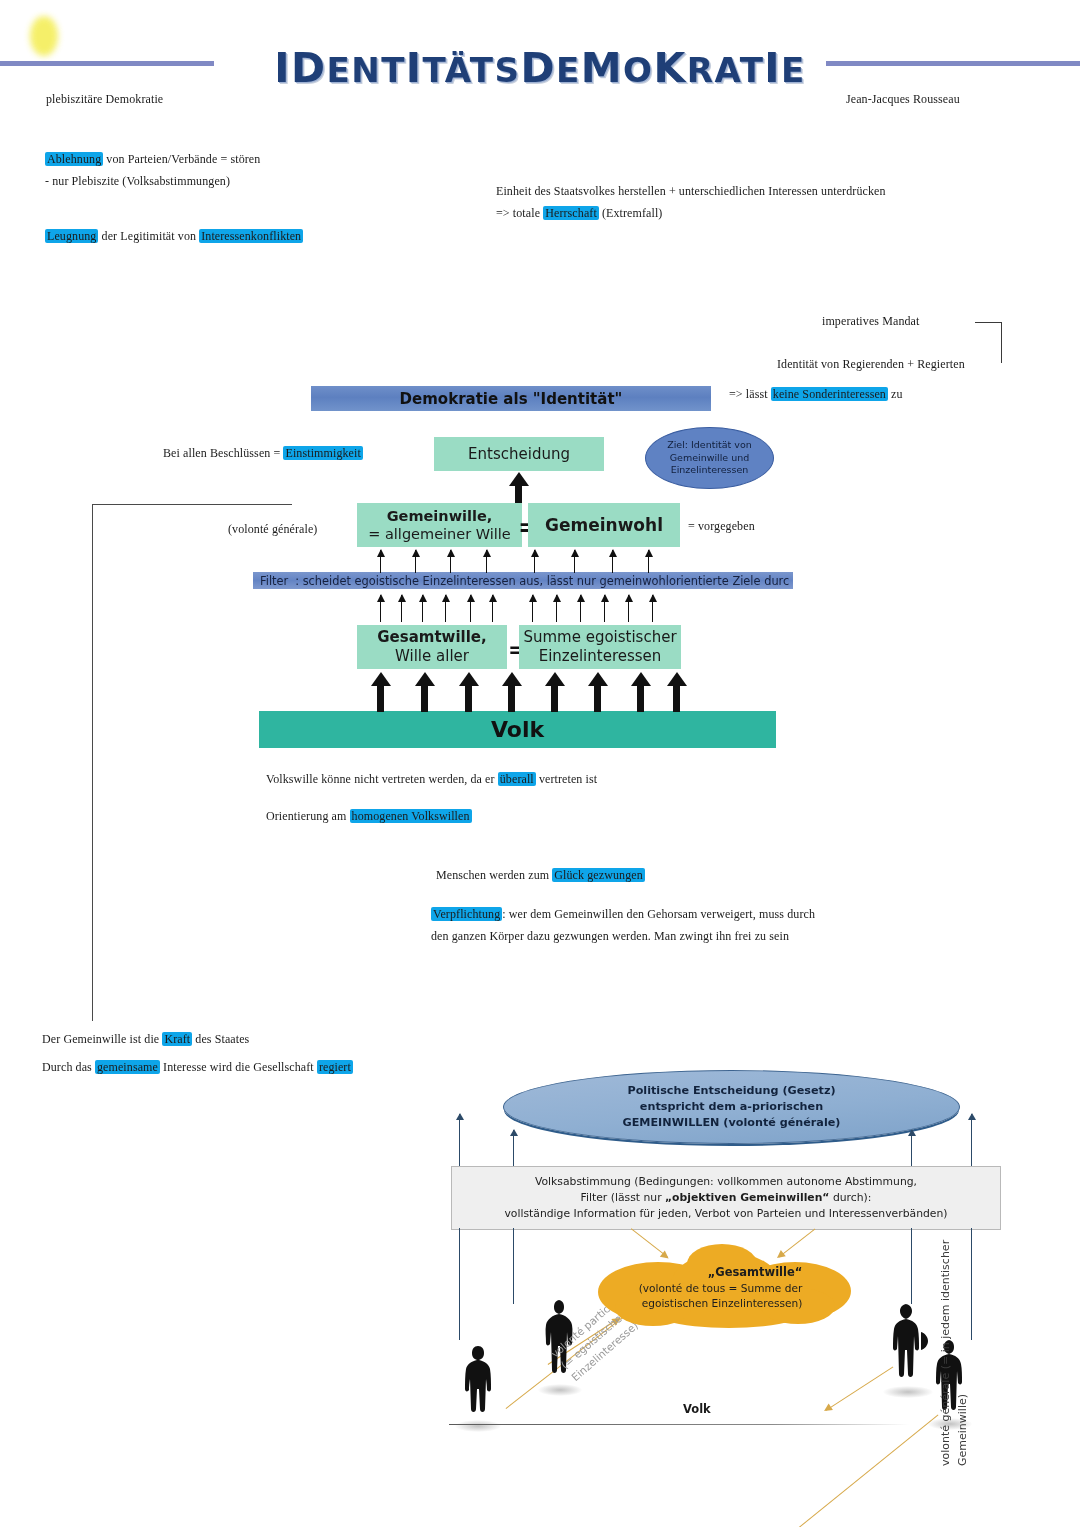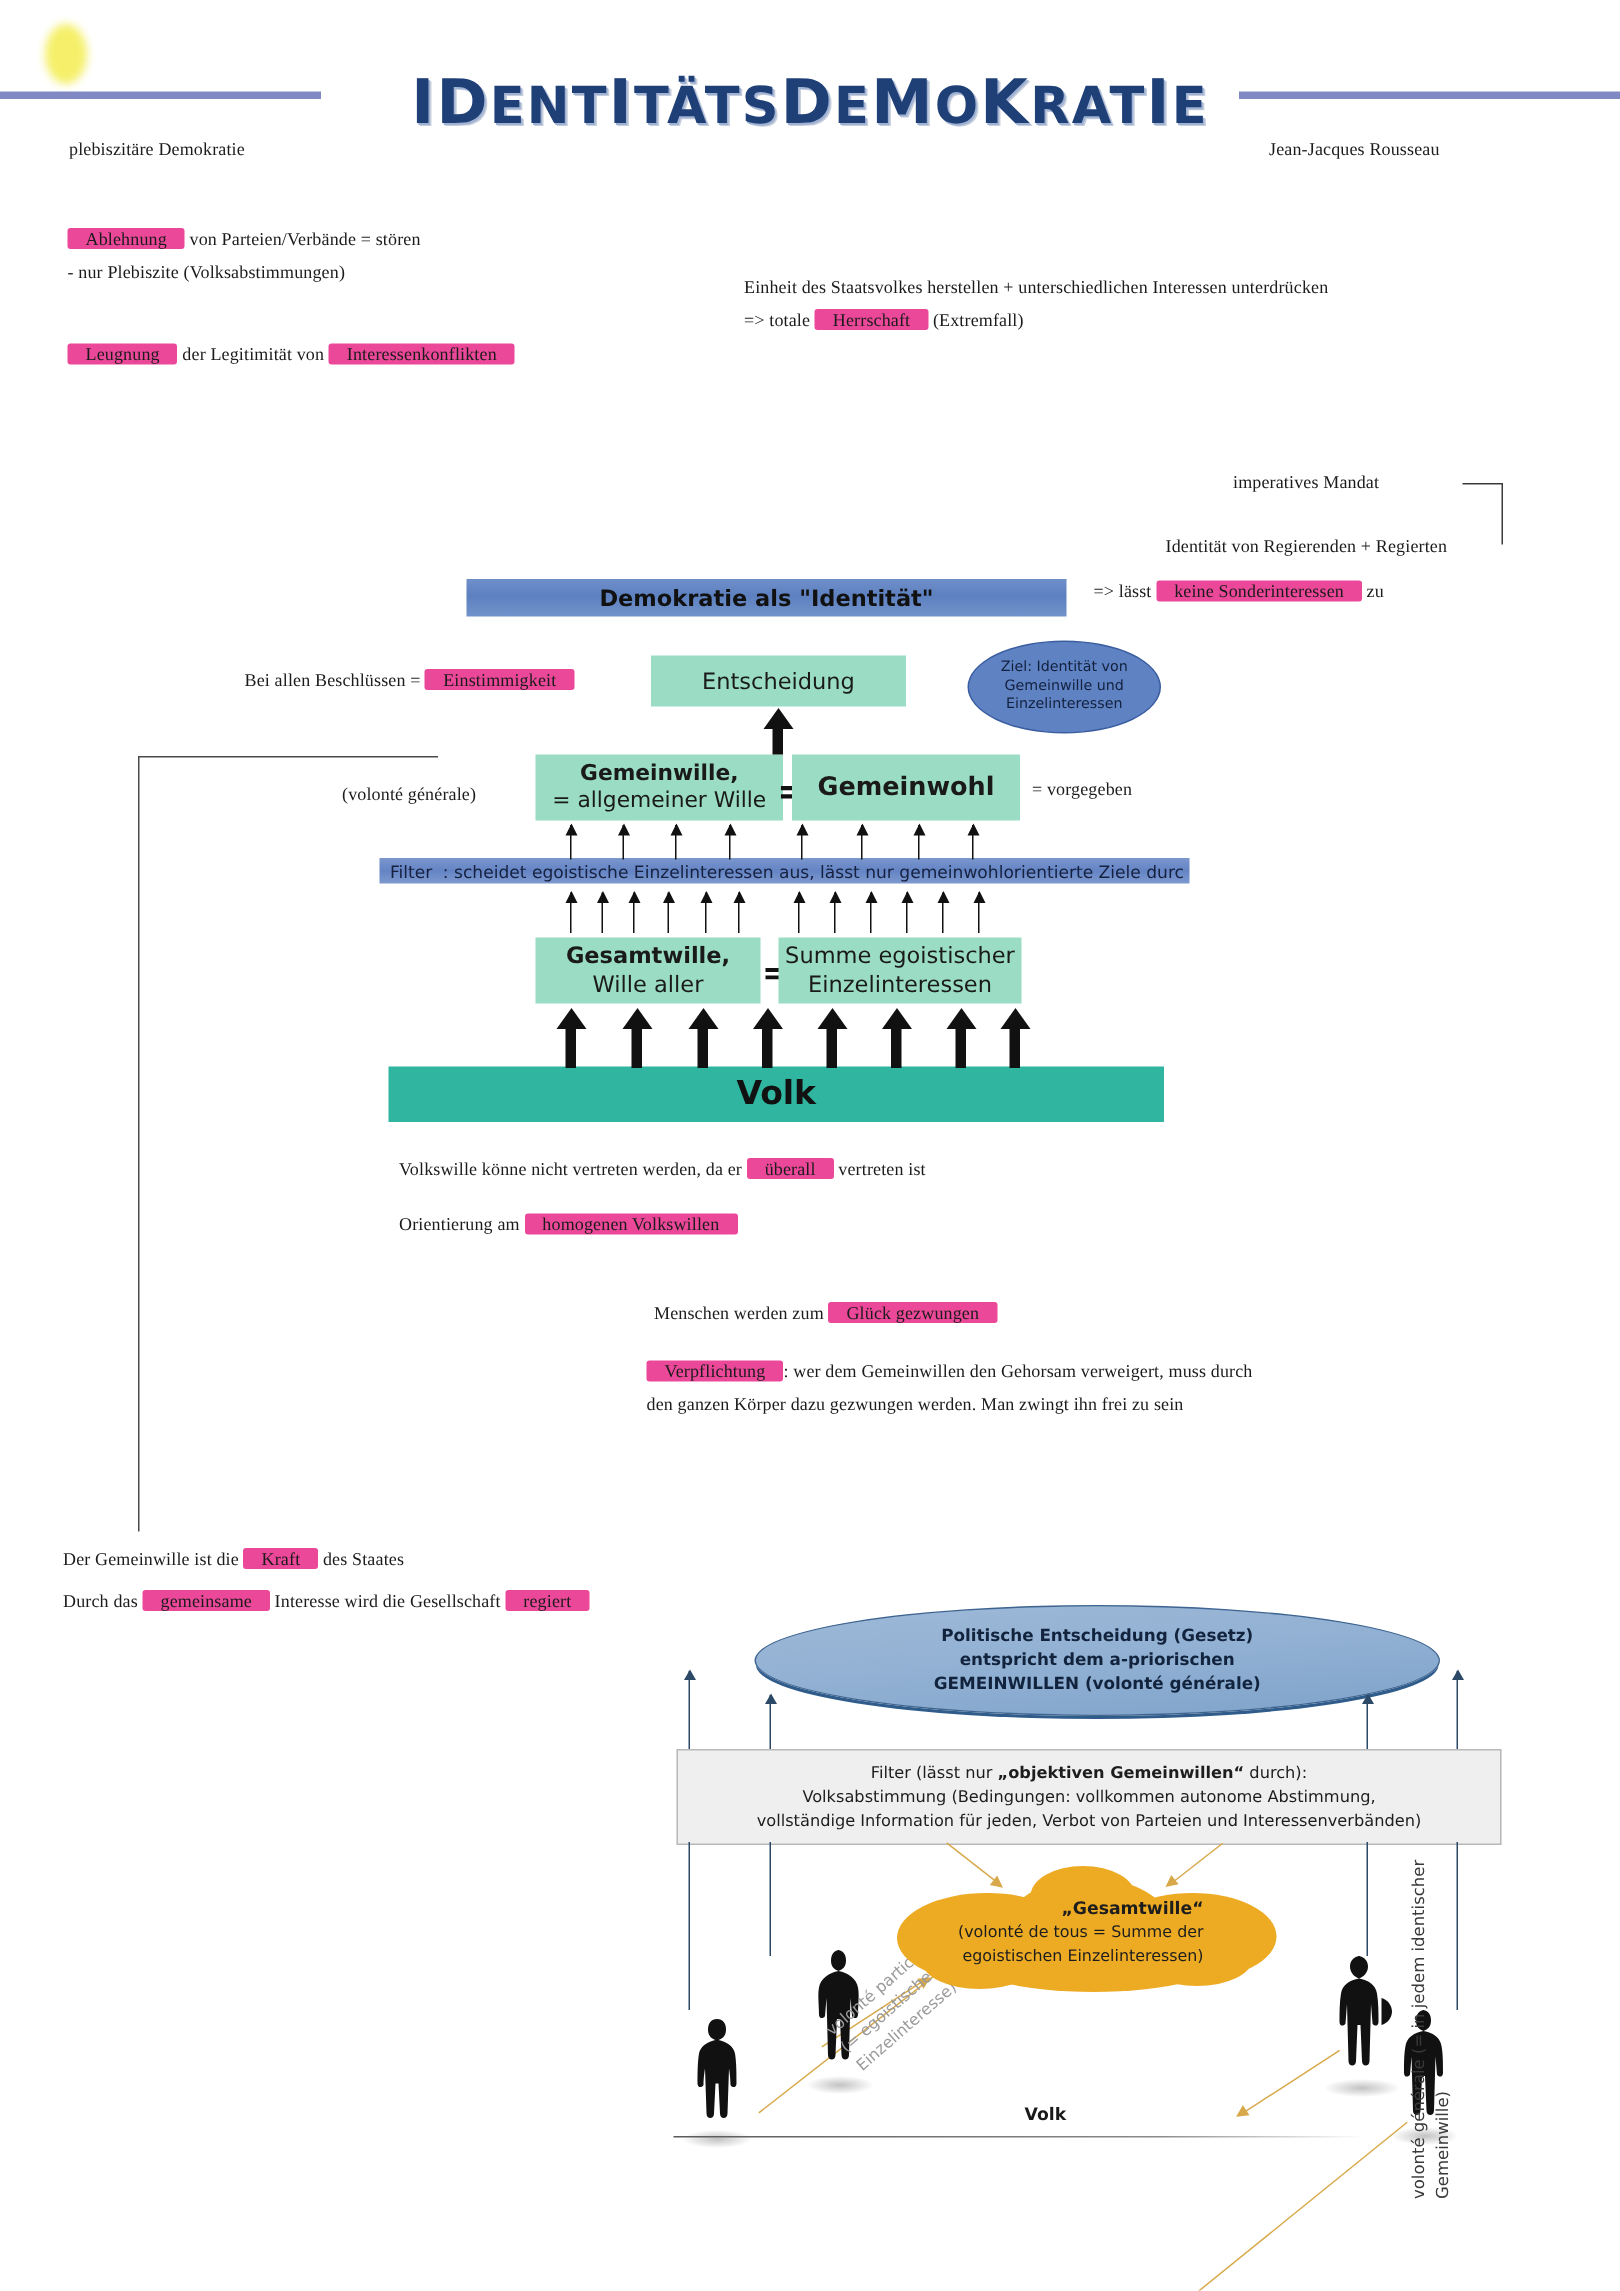--- a/index.html
+++ b/index.html
@@ -26,21 +26,21 @@
     text-shadow:1px 1px 0 #9fb2d4, 2px 2px 0 rgba(31,63,119,.25);
   }
   #page-title .cap{font-size:41px;}
 
   
   .hand{
     font-family:Liberation Serif, serif;
     font-size:12px;color:#1b1b1b;letter-spacing:.1px;
     line-height:1.85;
   }
-  .hl{background:#ec4899;padding:0 12px;border-radius:2px;box-decoration-break:clone;}
+  .hl{background:#0ea5e9;padding:0 2px;border-radius:2px;box-decoration-break:clone;}
 
   #subtitle-left{left:46px;top:88px;}
   #author-right{left:846px;top:88px;}
 
   #note-ablehnung{left:45px;top:148px;width:430px;}
   #note-leugnung{left:45px;top:225px;width:430px;}
   #note-einheit{left:496px;top:180px;width:560px;}
 
   
   #note-mandat{left:822px;top:310px;}
@@ -340,22 +340,22 @@
   <div id="ellipse-entscheidung">
     <div>
       <div>Politische Entscheidung (Gesetz)</div>
       <div>entspricht dem a-priorischen</div>
       <div>GEMEINWILLEN (volonté générale)</div>
     </div>
   </div>
 
   <div id="box-filter-bottom">
     <div>
+      <div>Volksabstimmung (Bedingungen: vollkommen autonome Abstimmung,</div>
       <div><span>Filter (lässt nur </span><b>„objektiven Gemeinwillen“</b><span> durch):</span></div>
-      <div>Volksabstimmung (Bedingungen: vollkommen autonome Abstimmung,</div>
       <div>vollständige Information für jeden, Verbot von Parteien und Interessenverbänden)</div>
     </div>
   </div>
 
   <div class="vline uarrow" style="left:16px;top:48px;height:52px;"></div>
   <div class="vline uarrow" style="left:70px;top:64px;height:36px;"></div>
   <div class="vline uarrow" style="left:468px;top:64px;height:36px;"></div>
   <div class="vline uarrow" style="left:528px;top:48px;height:52px;"></div>
   <div class="vline" style="left:16px;top:162px;height:112px;"></div>
   <div class="vline" style="left:70px;top:162px;height:76px;"></div>

